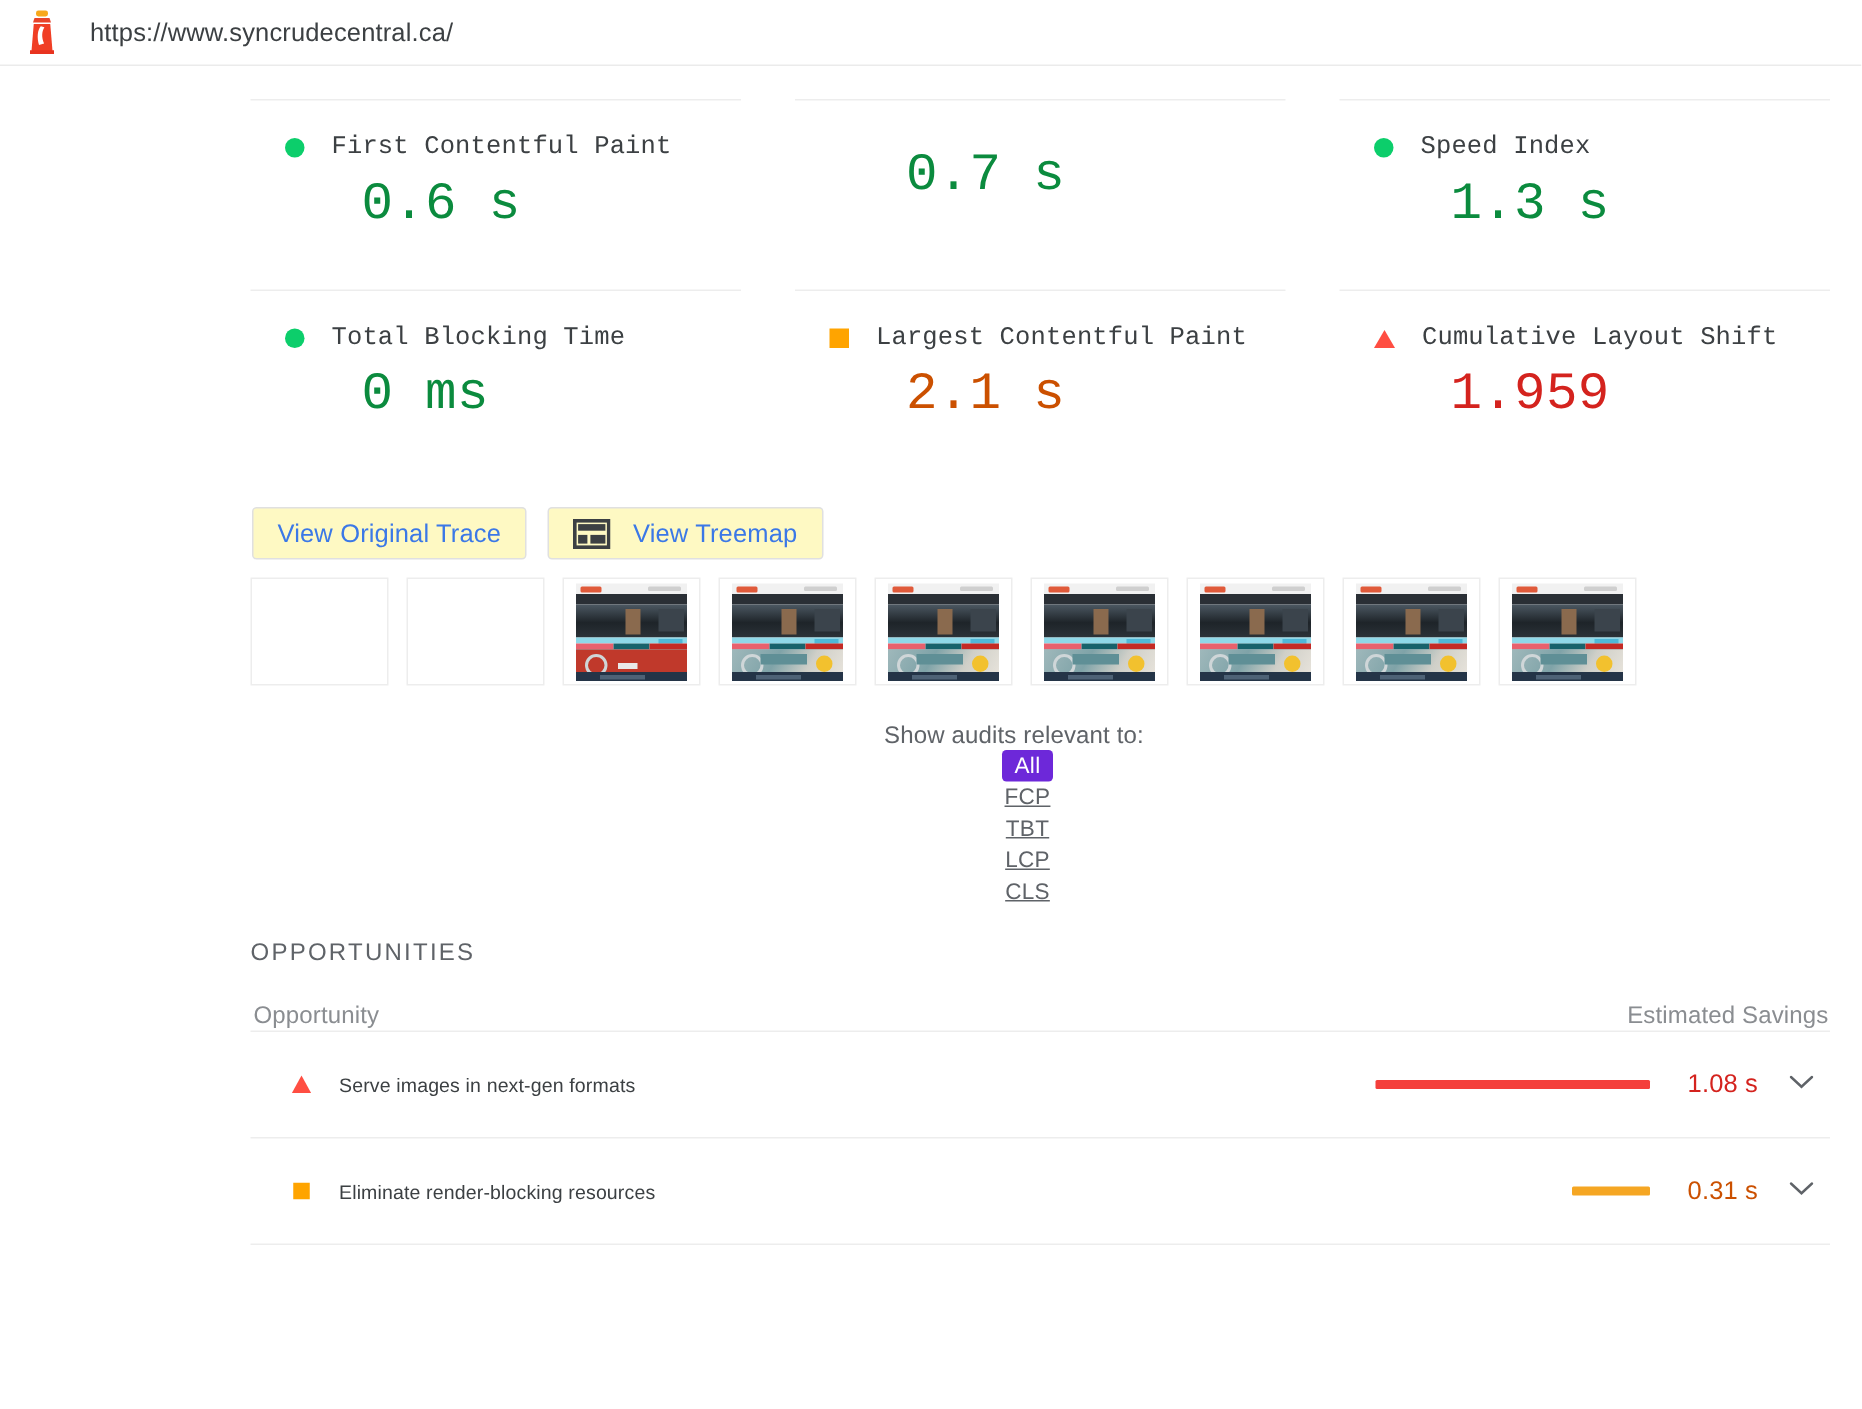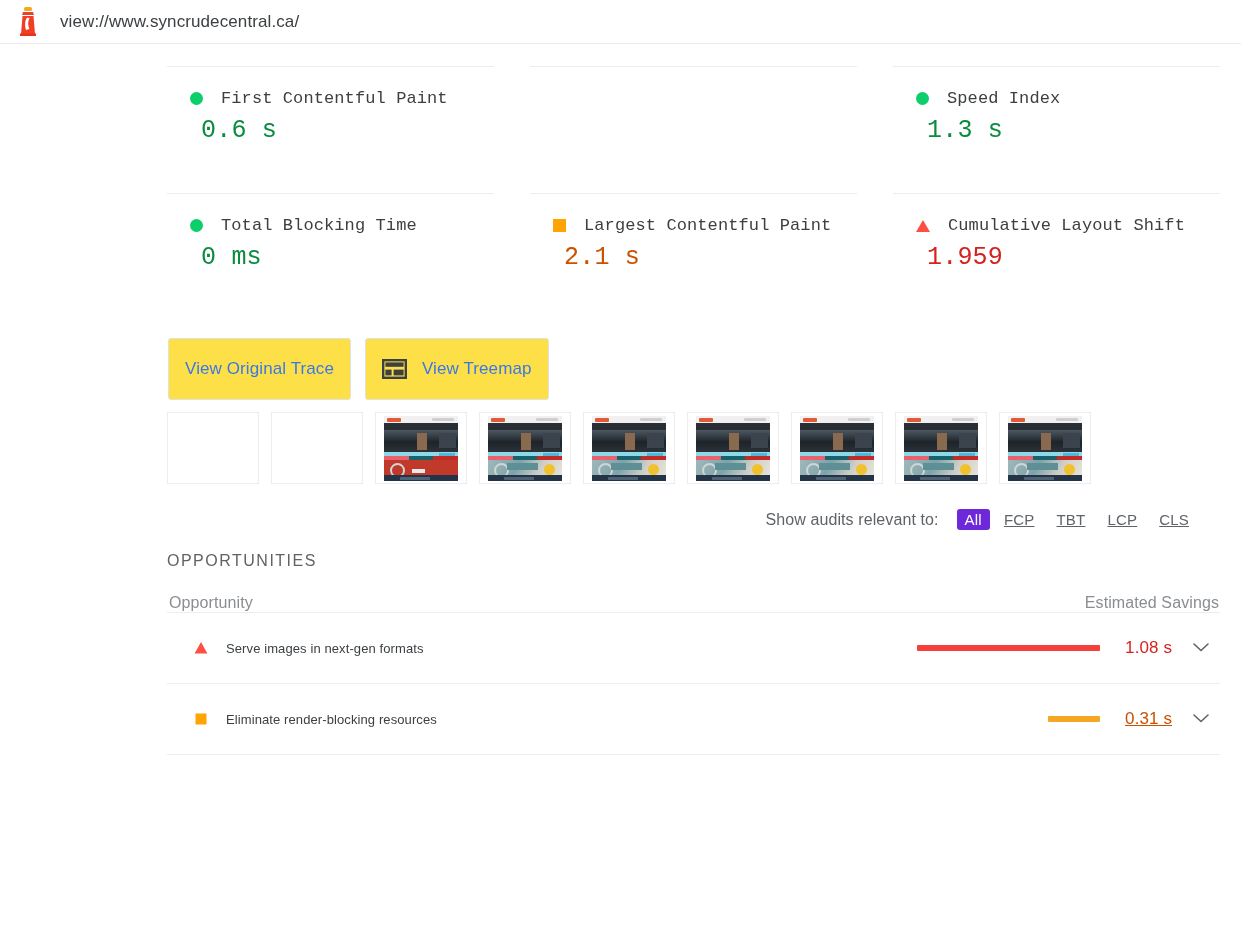--- a/index.html
+++ b/index.html
@@ -110,42 +110,42 @@
     border-right: 7px solid transparent;
     border-bottom: 12px solid #ff4e42;
     margin-top: 1px;
   }
   .metric-label {
     font-size: 17px;
     color: #3c4043;
     letter-spacing: 0.1px;
   }
   .metric-value {
-    margin-left: 34px;
+    margin-left: 74px;
     margin-top: 9px;
-    font-size: 25px;
+    font-size: 35px;
     letter-spacing: 0.2px;
     line-height: 1.1;
   }
   .v-pass { color: #0b8b3e; }
   .v-average { color: #cb5000; }
   .v-fail { color: #d4231e; }
 
   
   .buttons-row {
     margin-top: 18px;
     padding-left: 1px;
     display: flex;
     gap: 14px;
   }
   .lh-btn {
     border: 1px solid #e0e0e0;
     border-radius: 3px;
-    background: #fde047;
-    height: 62px;
+    background: #fef9c3;
+    height: 35px;
     display: flex;
     align-items: center;
     padding: 0 16px;
     cursor: pointer;
     box-sizing: border-box;
   }
   .lh-btn .btn-label {
     font-size: 17px;
     color: #3b78e7;
     letter-spacing: 0.1px;
@@ -263,22 +263,23 @@
   .tb-footer::after {
     content:""; position:absolute; left:22%; top:1.5px;
     width:40%; height:3px; background:#4e6276;
   }
 
   
   .filter-row {
     margin-top: 25px;
     display: flex;
     align-items: center;
-    justify-content: flex-end;
+    justify-content: center;
     padding-right: 23px;
+    flex-direction: column;
   }
   .filter-label {
     font-size: 16px;
     color: #5f6368;
     letter-spacing: 0.1px;
     margin-right: 12px;
   }
   .pill {
     font-size: 15px;
     color: #5f6368;
@@ -347,21 +348,21 @@
     border-radius: 1px;
   }
   .opp-savings {
     width: 72px;
     flex: 0 0 auto;
     text-align: right;
     font-size: 17px;
     letter-spacing: 0.1px;
   }
   .s-fail { color: #d4231e; }
-  .s-average { color: #cb5000; text-decoration: underline; }
+  .s-average { color: #cb5000; }
   .chev {
     width: 22px;
     margin-left: 20px;
     margin-right: 6px;
     flex: 0 0 auto;
     cursor: pointer;
   }
 </style>
 </head>
 <body>
@@ -369,38 +370,39 @@
 <div class="topbar">
   <div class="lh-logo">
     <svg width="28" height="32" viewBox="0 0 28 32" xmlns="http://www.w3.org/2000/svg">
       <rect x="10" y="1" width="8" height="4" rx="1.6" fill="#f7a81b"></rect>
       <path d="M9 6 L19 6 L20 9 L8 9 Z" fill="#e8442a"></path>
       <path d="M8.5 10 L19.5 10 L21 28 L7 28 Z" fill="#f03f25"></path>
       <path d="M13.2 11.5 C11 14 10.5 19 12 24 L15.4 23 C13.6 19 13.8 15 15.6 12.2 Z" fill="#ffffff"></path>
       <rect x="6" y="27.5" width="16" height="2.5" fill="#e8331f"></rect>
     </svg>
   </div>
-  <div class="url-text">view://www.syncrudecentral.ca/</div>
+  <div class="url-text">https://www.syncrudecentral.ca/</div>
 </div>
 
 <div class="page">
 <div class="content">
 
 
   <div class="metrics-grid">
 
     <div class="metric-cell">
       <div class="metric-head">
         <span class="metric-icon ic-pass"></span>
         <span class="metric-label">First Contentful Paint</span>
       </div>
       <div class="metric-value v-pass">0.6 s</div>
     </div>
 
     <div class="metric-cell">
+      <div class="metric-value v-pass">0.7 s</div>
     </div>
 
     <div class="metric-cell">
       <div class="metric-head">
         <span class="metric-icon ic-pass"></span>
         <span class="metric-label">Speed Index</span>
       </div>
       <div class="metric-value v-pass">1.3 s</div>
     </div>
 

